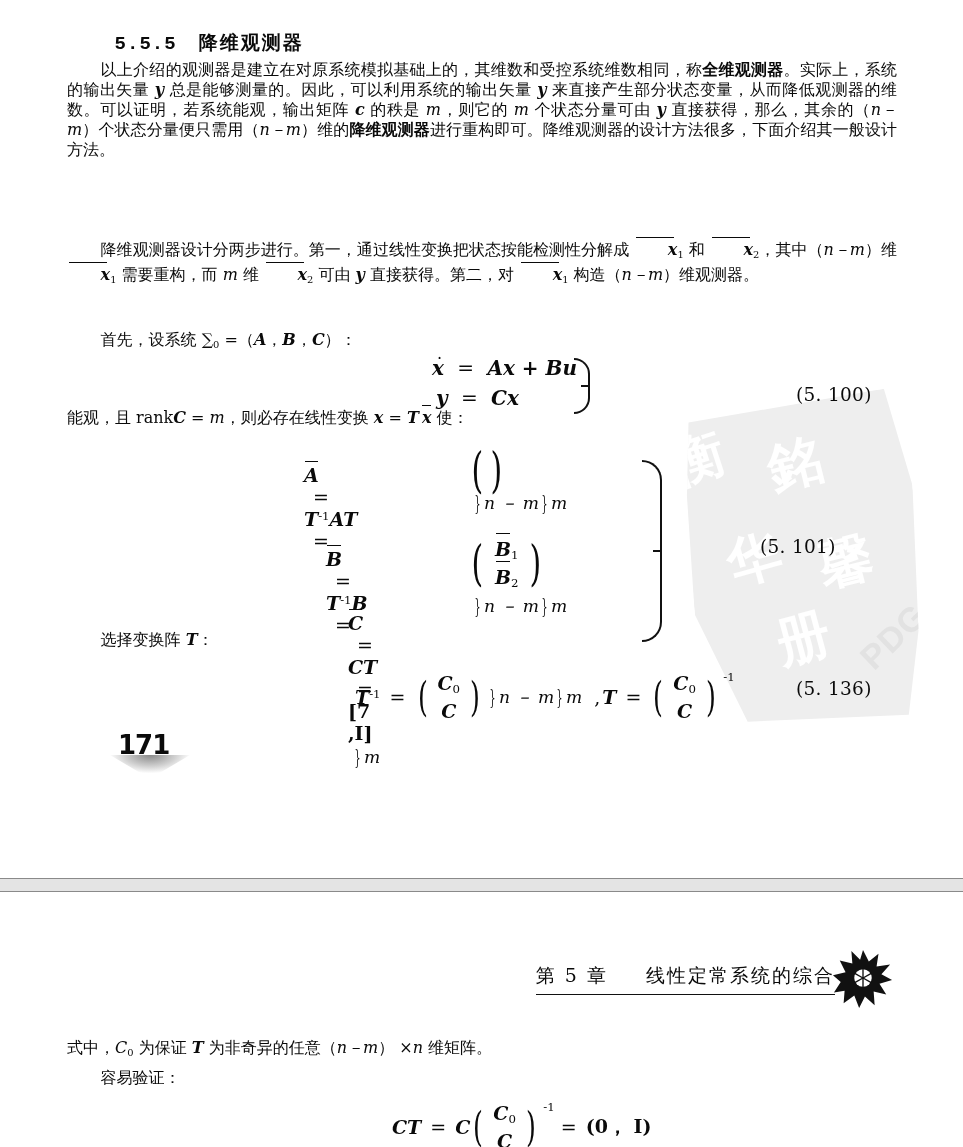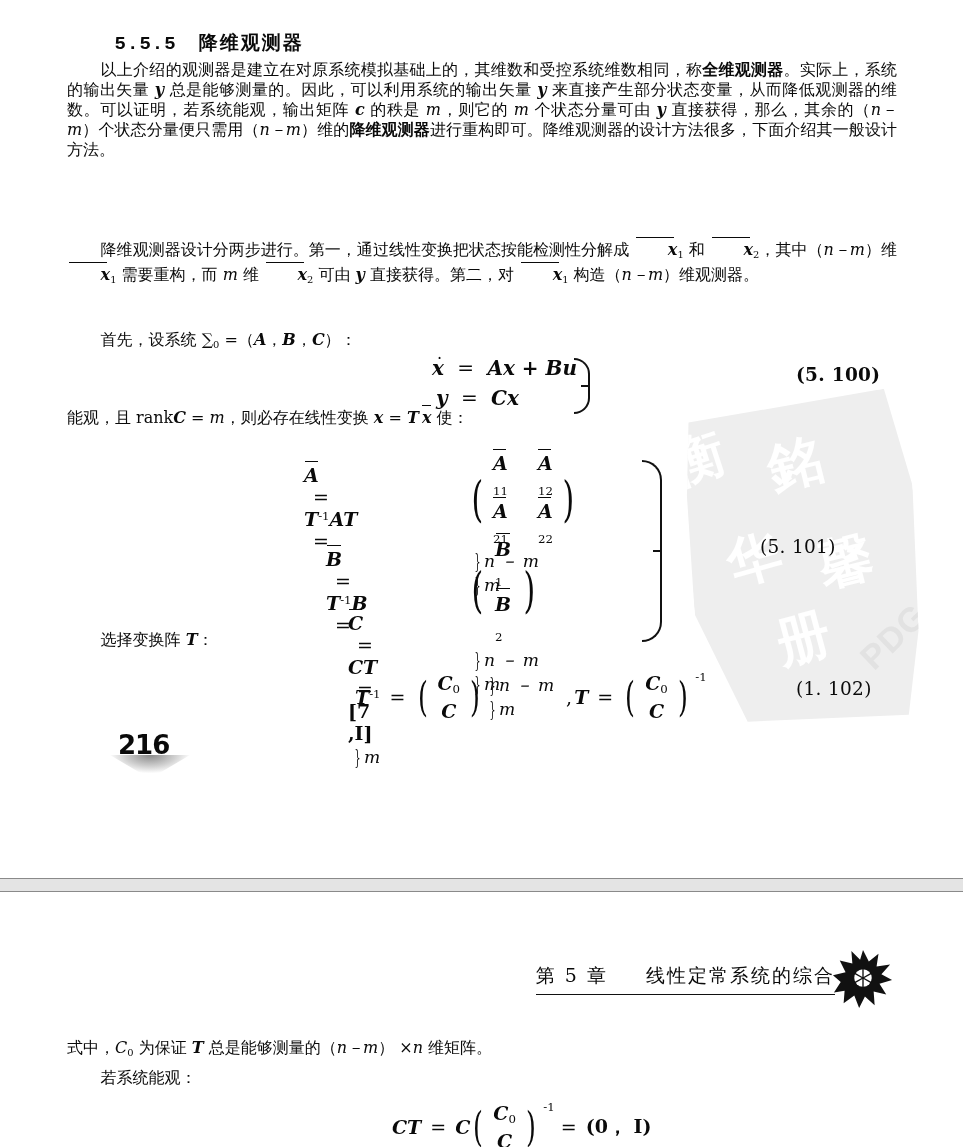--- a/index.html
+++ b/index.html
@@ -153,21 +153,21 @@
     grid-template-columns: auto auto;
     column-gap: 30px;
     row-gap: 2px;
     align-items: center;
     justify-items: center;
     padding: 2px 6px;
   }
 
   .dimcol {
     display: inline-flex;
-    flex-direction: column;
+    flex-direction: row;
     justify-content: center;
     line-height: 1.42;
     font-style: italic;
     font-size: 0.9em;
     margin-left: 4px;
   }
   .dimcol > span { white-space: nowrap; }
   .dimcol > span::before {
     content: "\007D";
     display: inline-block;
@@ -286,42 +286,36 @@
         <i class="bv">Ax + Bu</i>
       </div>
       <div style="margin-top:2px; padding-left:4px;">
         <i class="bv">y</i>
         <span style="margin:0 7px;">=</span>
         <i class="bv">Cx</i>
       </div>
     </div>
     <div class="cbrace" style="left:142px; top:4px; height:52px;"></div>
   </div>
-  <div class="eqnum" style="left:796px; top:364px;font-weight:bold;">(5. 100)</div>
+  <div class="eqnum" style="left:796px; top:384px;">(5. 100)</div>
 
   <div class="para" style="top:408px;"><span>能观，且 rank</span><i class="bv">C</i><span> = </span><i class="v">m</i><span>，则必存在线性变换 </span><i class="bv">x</i><span> = </span><i class="bv">T</i><i class="bv ob" style="margin-left:3px;"><span>x</span></i><span> 使：</span></div>
 
   <div class="eq" style="left:300px; top:450px; font-size:19px;">
 
     <div style="position:relative; height:78px;">
       <span style="position:absolute; left:4px; top:14px;">
         <i class="bv ob"><span>A</span></i>
         <span style="margin:0 9px;">=</span>
         <i class="bv">T</i><sup>-1</sup><i class="bv">AT</i>
         <span style="margin:0 9px;">=</span>
       </span>
       <span style="position:absolute; left:168px; top:0px;">
         <span class="paren">
           <span class="pl">(</span>
-          <span class="rowpair">
-            <span><i class="bv ob"><span>A</span></i><sub>11</sub></span>
-            <span><i class="bv ob"><span>A</span></i><sub>12</sub></span>
-            <span><i class="bv ob"><span>A</span></i><sub>21</sub></span>
-            <span><i class="bv ob"><span>A</span></i><sub>22</sub></span>
-          </span>
           <span class="pr">)</span>
         </span>
         <span class="dimcol">
           <span>n － m</span>
           <span>m</span>
         </span>
       </span>
     </div>
 
     <div style="position:relative; height:80px; margin-top:4px;">
@@ -391,23 +385,23 @@
           <span class="stack" style="padding:2px 7px;">
             <span><i class="bv">C</i><sub>0</sub></span>
             <span><i class="bv">C</i></span>
           </span>
           <span class="pr">)</span>
         </span>
         <sup style="position:absolute; right:-16px; top:2px;">-1</sup>
       </span>
     </span>
   </div>
-  <div class="eqnum" style="left:796px; top:678px;">(1. 102)</div>
-
-  <div class="pagenum">216</div>
+  <div class="eqnum" style="left:796px; top:678px;">(5. 136)</div>
+
+  <div class="pagenum">171</div>
   <div class="pagenum-smudge"></div>
 </div>
 
 <div class="divider"></div>
 
 <div class="page">
 
   <div class="runhead">
     <span>第 5 章</span>
     <span style="display:inline-block; width:22px;"></span>
@@ -426,23 +420,23 @@
         <line x1="32" y1="31" x2="32" y2="21"></line>
         <line x1="32" y1="31" x2="41" y2="26"></line>
         <line x1="32" y1="31" x2="41" y2="36"></line>
         <line x1="32" y1="31" x2="32" y2="41"></line>
         <line x1="32" y1="31" x2="23" y2="36"></line>
         <line x1="32" y1="31" x2="23" y2="26"></line>
       </g>
     </svg>
   </div>
 
-  <div class="para" style="top:1038px;"><span>式中，</span><i class="v">C</i><sub>0</sub><span> 为保证 </span><i class="bv">T</i><span> 总是能够测量的（</span><i class="v">n－m</i><span>） ×</span><i class="v">n</i><span> 维矩阵。</span></div>
-
-  <div class="para indent" style="top:1068px;">若系统能观：</div>
+  <div class="para" style="top:1038px;"><span>式中，</span><i class="v">C</i><sub>0</sub><span> 为保证 </span><i class="bv">T</i><span> 为非奇异的任意（</span><i class="v">n－m</i><span>） ×</span><i class="v">n</i><span> 维矩阵。</span></div>
+
+  <div class="para indent" style="top:1068px;">容易验证：</div>
 
   <div class="eq" style="left:392px; top:1098px; font-size:19px;">
     <span style="display:inline-flex; align-items:center;">
       <i class="bv">CT</i>
       <span style="margin:0 9px;">=</span>
       <i class="bv">C</i>
       <span style="position:relative; display:inline-block;">
         <span class="paren sm">
           <span class="pl">(</span>
           <span class="stack" style="padding:2px 7px;">

